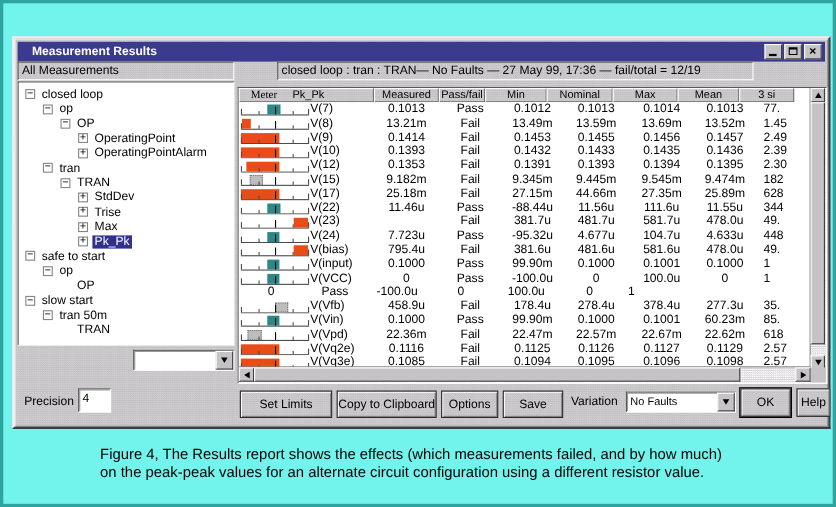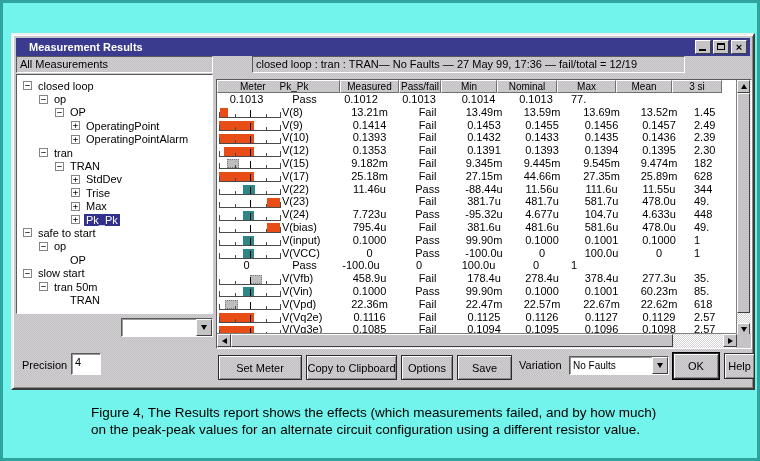--- a/index.html
+++ b/index.html
@@ -23,21 +23,21 @@
   .expander{width:9px;height:9px;box-sizing:border-box;border:1px solid #848484;background:#fff;font-size:9px;line-height:7px;text-align:center;margin-right:4px;flex:none;font-family:"DejaVu Sans Mono",monospace;}
   .box-spacer{width:13px;flex:none;}
   .tlabel{padding:0 2px;}
   .tlabel.sel{background:#31318c;color:#fff;}
   
   .gridwrap{position:absolute;left:203px;top:44px;width:536px;height:270px;box-sizing:border-box;border:1px solid;border-color:#5a5a5a #fff #fff #5a5a5a;background:#fff;overflow:hidden;}
   .ghead{display:flex;height:13px;position:absolute;left:0;top:0;right:14px;overflow:hidden;}
   .hcell{box-sizing:border-box;flex:none;font-size:10px;line-height:11px;text-align:center;border:1px solid;border-color:#fff #707070 #707070 #fff;overflow:hidden;white-space:nowrap;}
   .hfirst{width:123px;display:flex;}
   .hfirst span{display:block;}
-  .h-meter{margin-left:22px;}
+  .h-meter{margin-left:10px;font-family:Liberation Serif, serif;}
   .h-name{margin-left:14px;}
   .gbody{position:absolute;left:0;top:13px;right:14px;bottom:14px;overflow:hidden;background:#fff;}
   .grow{display:flex;height:12.8px;line-height:12.8px;font-size:11px;white-space:nowrap;}
   .cell{flex:none;overflow:hidden;}
   .cell.mid{text-align:center;}
   .cell.sigma{text-align:left;padding-left:7px;box-sizing:border-box;}
   .cell.first{width:123px;display:flex;align-items:center;}
   .meter{position:relative;width:62px;height:12px;margin-left:2px;flex:none;border-bottom:1px solid #4a4a4a;box-sizing:border-box;}
   .meter i{position:absolute;bottom:0;display:block;}
   .meter .bar{height:9px;}
@@ -175,20 +175,31 @@
       <div class="hcell dither" style="width: 59px;">Measured</div>
           <div class="hcell dither" style="width: 42px;">Pass/fail</div>
           <div class="hcell dither" style="width: 56px;">Min</div>
           <div class="hcell dither" style="width: 60px;">Nominal</div>
           <div class="hcell dither" style="width: 59px;">Max</div>
           <div class="hcell dither" style="width: 56px;">Mean</div>
           <div class="hcell dither" style="width: 50px;">3 si</div>
         </div>
       <div class="gbody">
           <div class="grow">
+            <div class="cell first">
+              <span class="meter">
+                <i class="bar teal" style="left: 38%; width: 20%; background: rgb(46, 135, 135);"></i>
+                <i class="tick" style="left: 0%; height: 5px;"></i>
+                <i class="tick" style="left: 25%; height: 3px;"></i>
+                <i class="tick midtick" style="left: 50%; height: 7px;"></i>
+                <i class="tick" style="left: 75%; height: 3px;"></i>
+                <i class="tick" style="left: calc(100% - 1px); height: 5px;"></i>
+              </span>
+              <span class="signame">V(7)</span>
+            </div>
             <div class="cell mid" style="width: 59px;">0.1013</div>
             <div class="cell mid" style="width: 57px;">Pass</div>
             <div class="cell mid" style="width: 56px;">0.1012</div>
             <div class="cell mid" style="width: 60px;">0.1013</div>
             <div class="cell mid" style="width: 59px;">0.1014</div>
             <div class="cell mid" style="width: 56px;">0.1013</div>
             <div class="cell sigma" style="width: 50px;">77.</div>
           </div>
           <div class="grow">
             <div class="cell first">
@@ -568,21 +579,21 @@
           <span class="tri down"></span>
         </span>
     </div>
 
     <span class="lbl" style="left:9px;top:324px;">Precision</span>
     <div class="field pinput" style="left:58px;top:318px;width:30px;height:22px;">
       <span>4</span>
     </div>
 
     <div class="btn" style="left:205px;top:320px;width:84px;height:25px;">
-      <span>Set Meter</span>
+      <span>Set Limits</span>
     </div>
     <div class="btn" style="left:293px;top:320px;width:91px;height:25px;">
       <span>Copy to Clipboard</span>
     </div>
     <div class="btn" style="left:388px;top:320px;width:52px;height:25px;">
       <span>Options</span>
     </div>
     <div class="btn" style="left:444px;top:320px;width:55px;height:25px;">
       <span>Save</span>
     </div>

